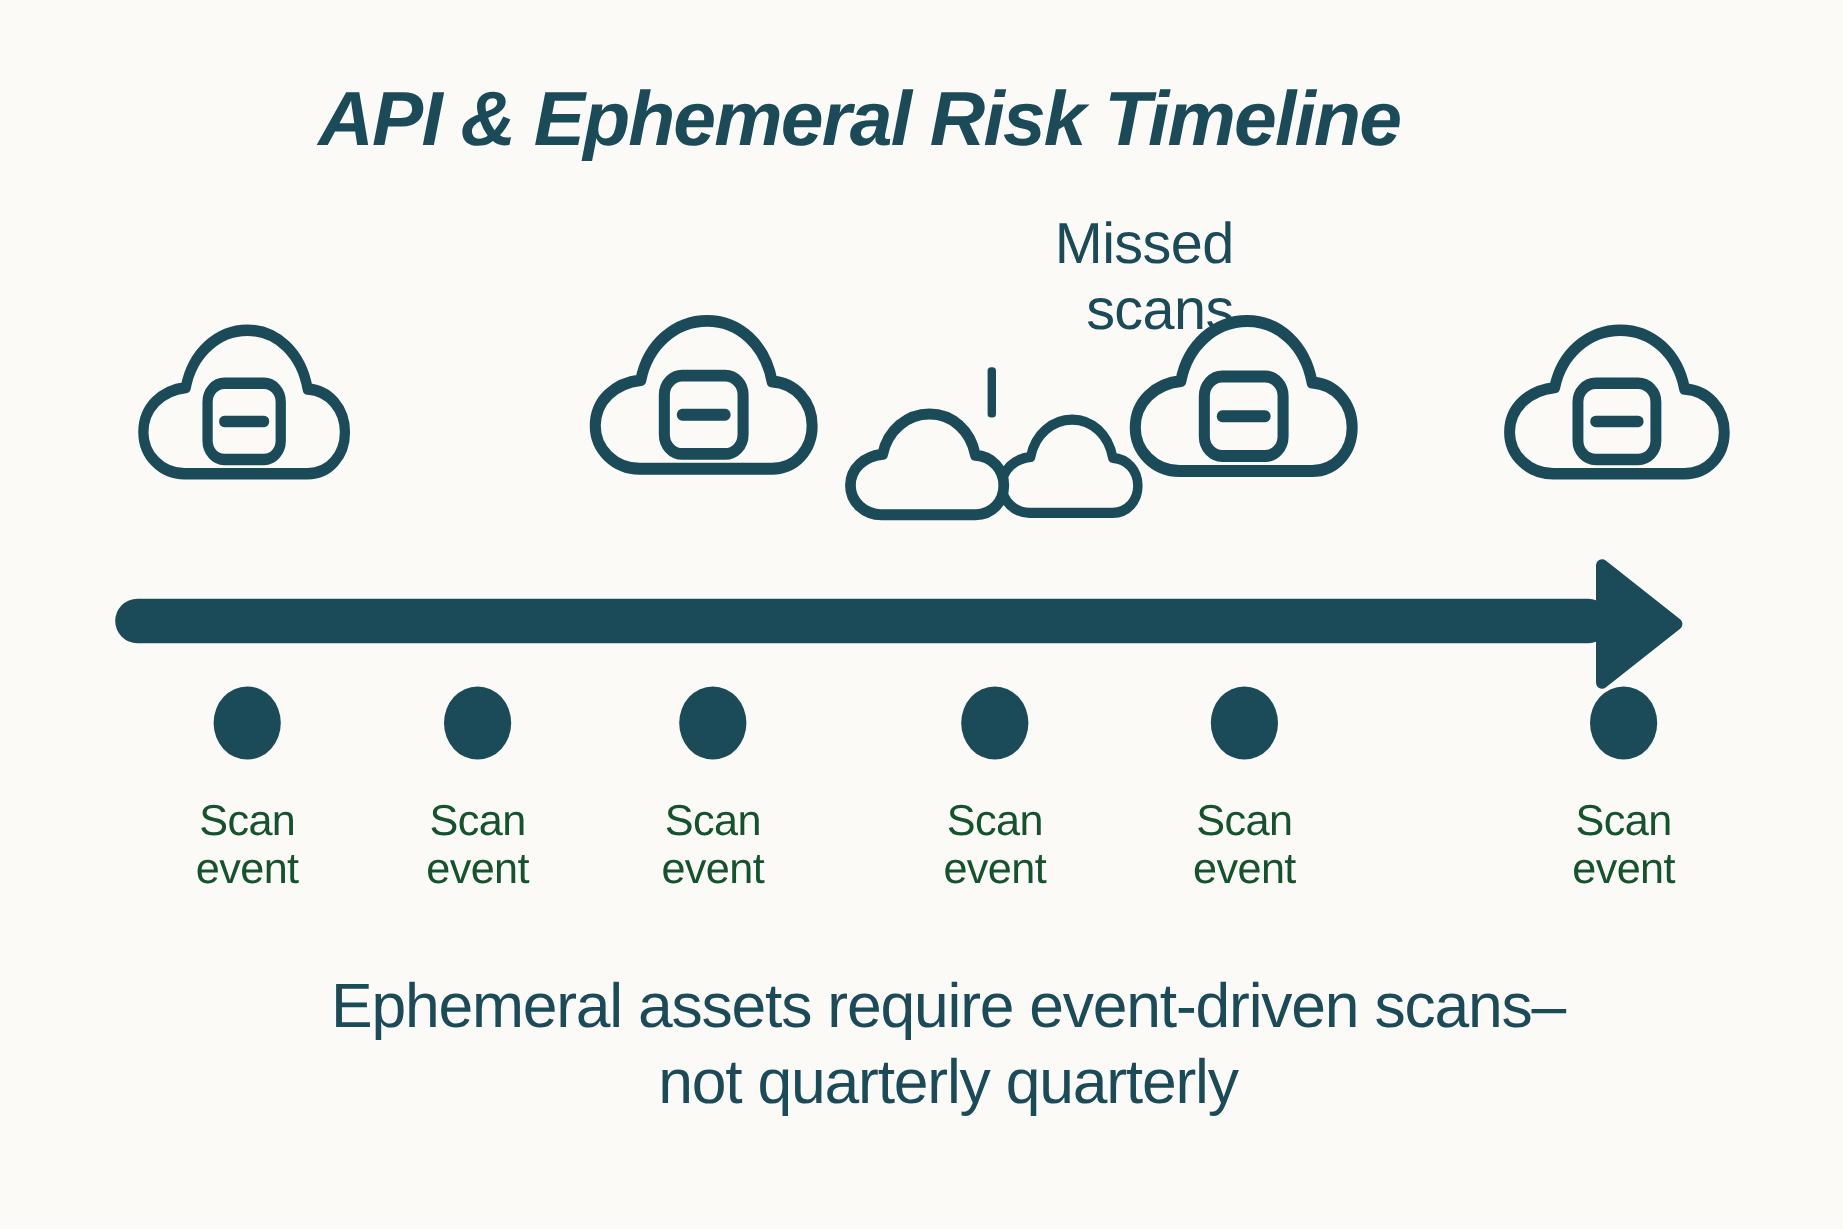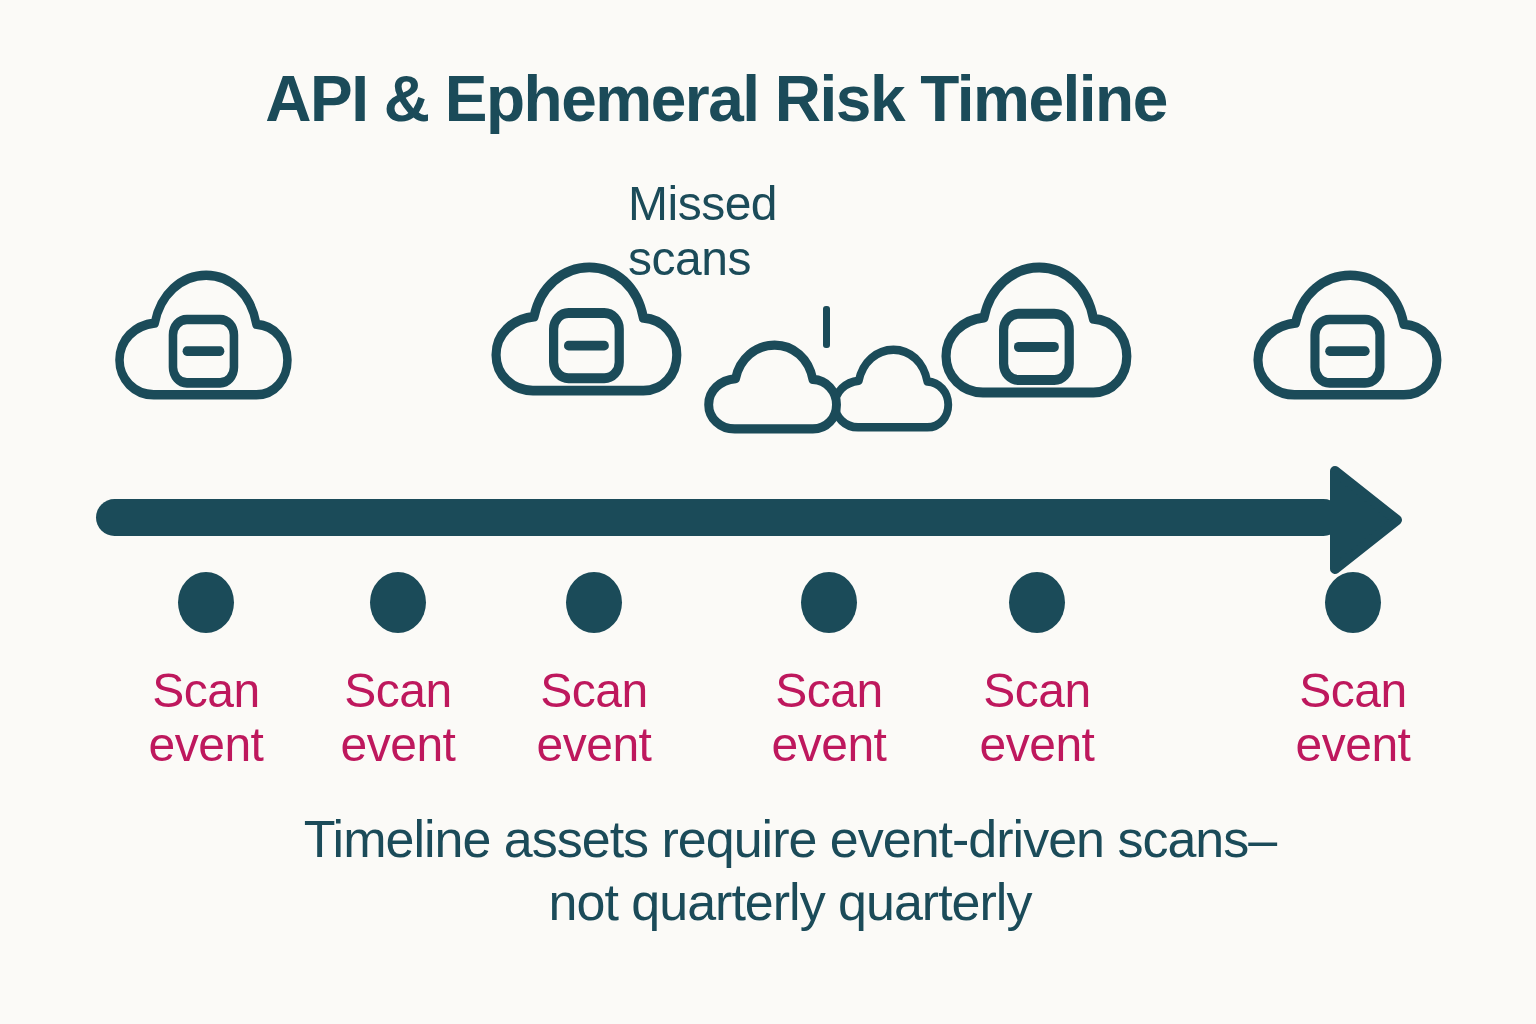--- a/index.html
+++ b/index.html
@@ -15,24 +15,25 @@
     color:#1b4b59;
   }
 
   
   .title{
     position:absolute;top:62px;left:0;right:104px;
     margin:0;
     text-align:center;
     font-size:64px;font-weight:700;letter-spacing:-1.5px;
     color:#1b4b59;
+    font-style:italic;
   }
   .missed-window{
     position:absolute;top:176px;left:628px;width:400px;
-    text-align:left;
+    text-align:right;
     font-size:48px;font-weight:500;line-height:1.15;letter-spacing:-0.5px;
     color:#1b4b59;
   }
   .missed-tick{
     position:absolute;left:823px;top:306px;
     width:7px;height:42px;border-radius:3px;
     background:#1b4b59;
   }
   .caption{
     position:absolute;top:808px;left:44px;right:0;
@@ -68,22 +69,22 @@
     position:absolute;top:572px;width:220px;margin-left:-110px;
     text-align:center;
   }
   .event .dot{
     display:block;margin:0 auto;
     width:56px;height:61px;border-radius:50%;
     background:#1b4b59;
   }
   .event .event-label{
     margin-top:31px;
-    font-size:48px;font-weight:500;line-height:1.12;letter-spacing:-0.5px;
-    color:#be185d;
+    font-size:36px;font-weight:500;line-height:1.12;letter-spacing:-0.5px;
+    color:#14532d;
   }
 </style>
 </head>
 <body>
 
 <div class="canvas">
 
   <svg width="0" height="0" style="position:absolute" aria-hidden="true">
     <defs>
       <path id="cloudShape" d="M45 116 C27 116 13 103 13 87 C13 70 27 58 46 56 C51 32 71 16 94 16 C117 16 136 32 141 57 C158 58 170 71 170 87 C170 103 158 116 141 116 Z"></path>
@@ -177,17 +178,17 @@
 
   <div class="event" style="left:1353px">
     <span class="dot"></span>
     <div class="event-label">
       <span>Scan</span><br>
       <span>event</span>
     </div>
   </div>
 
   <div class="caption">
-    <div>Timeline assets require event-driven scans–</div>
+    <div>Ephemeral assets require event-driven scans–</div>
     <div>not quarterly quarterly</div>
   </div>
 
 </div>
 
 </body></html>

